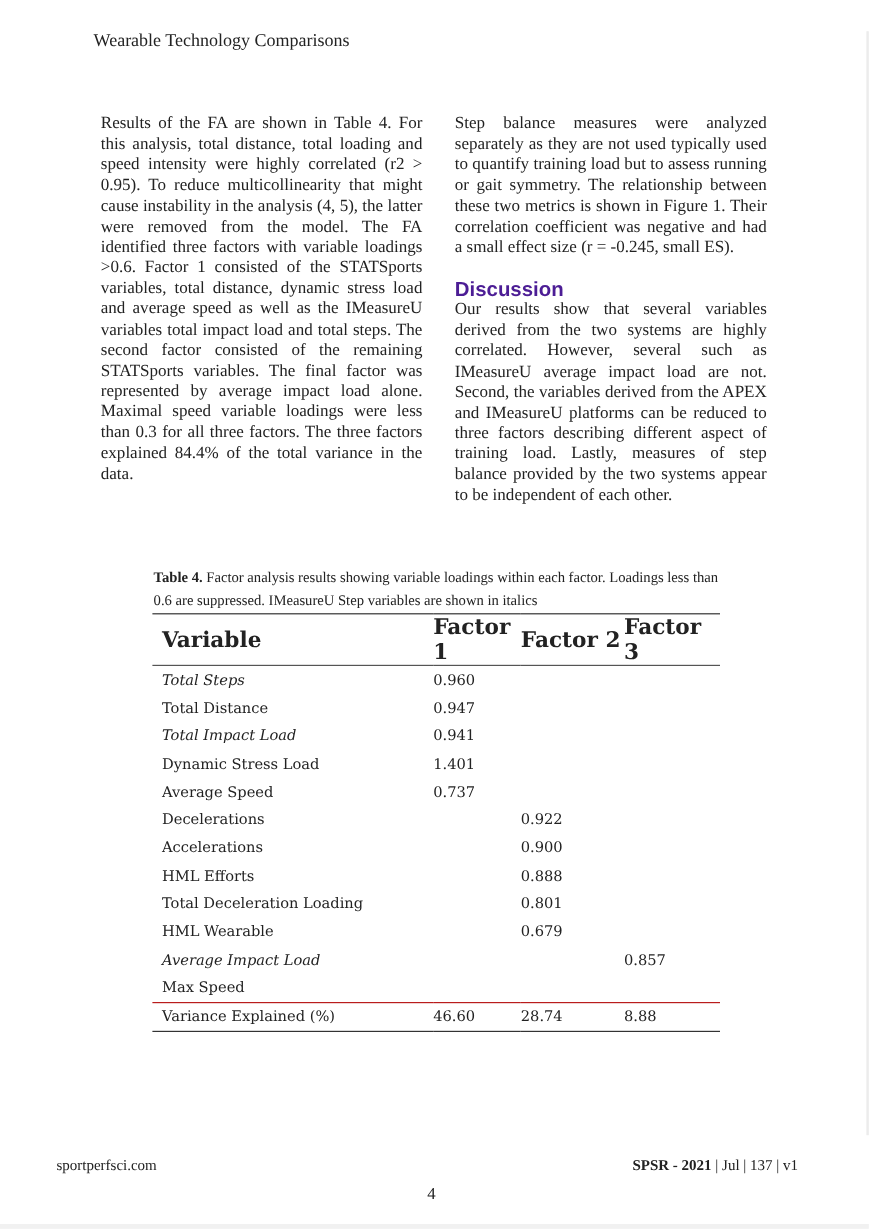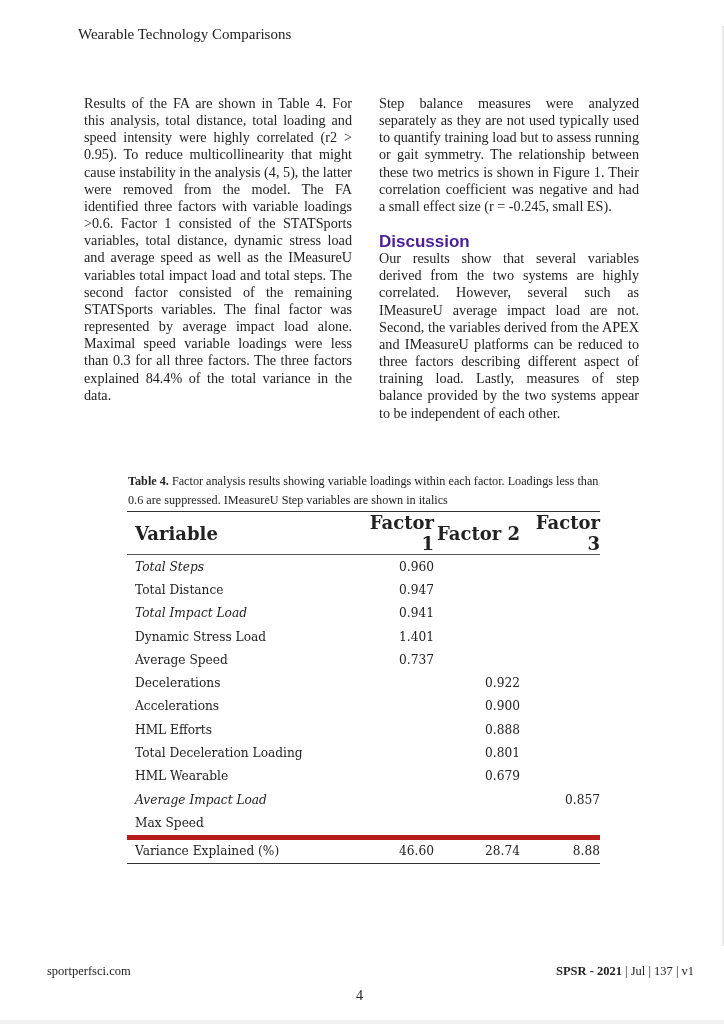--- a/index.html
+++ b/index.html
@@ -32,29 +32,29 @@
     position: absolute; left: 128px; top: 472px; width: 480px; font-size: 12.2px; line-height: 18.5px; color: #222;
   }
   .caption b { font-weight: bold; }
   table.factor-table {
     position: absolute; left: 127px; top: 511px; width: 473px; border-collapse: collapse;
     font-family: "DejaVu Serif", serif; font-size: 12.2px; color: #222;
   }
   table.factor-table th, table.factor-table td { padding: 0; height: 23.3px; }
   table.factor-table thead tr { border-top: 1.5px solid #333; border-bottom: 1px solid #555; }
   table.factor-table th { font-weight: bold; text-align: left; height: 24px; font-size: 18px; }
-  table.factor-table th.num, table.factor-table td.num { text-align: right; }
+  table.factor-table th.num, table.factor-table td.num { }
   table.factor-table td.var { padding-left: 8px; }
   table.factor-table th.var { padding-left: 8px; }
   .c1 { width: 73px; } .c2 { width: 86px; } .c3 { width: 80px; } 
   .italic { font-style: italic; }
-  tr.total-row { border-top: 5px solid #b91c1c; border-bottom: 1.5px solid #333; }
+  tr.total-row { border-top: 1px solid #b91c1c; border-bottom: 1.5px solid #333; }
   .foot-left { position: absolute; left: 47px; top: 964px; font-size: 12.5px; color: #222; }
   .foot-right { position: absolute; left: 527px; top: 964px; font-size: 12.5px; color: #222; }
-  .foot-right b { font-weight: bold; margin-left: 29px; }
+  .foot-right b { font-weight: bold; }
   .page-num { position: absolute; left: 356px; top: 988px; font-size: 14px; color: #222; }
 </style>
 </head>
 <body>
 
 <div class="right-edge"></div>
 <div class="bottom-edge"></div>
 
 <div class="running-head">Wearable Technology Comparisons</div>
 

